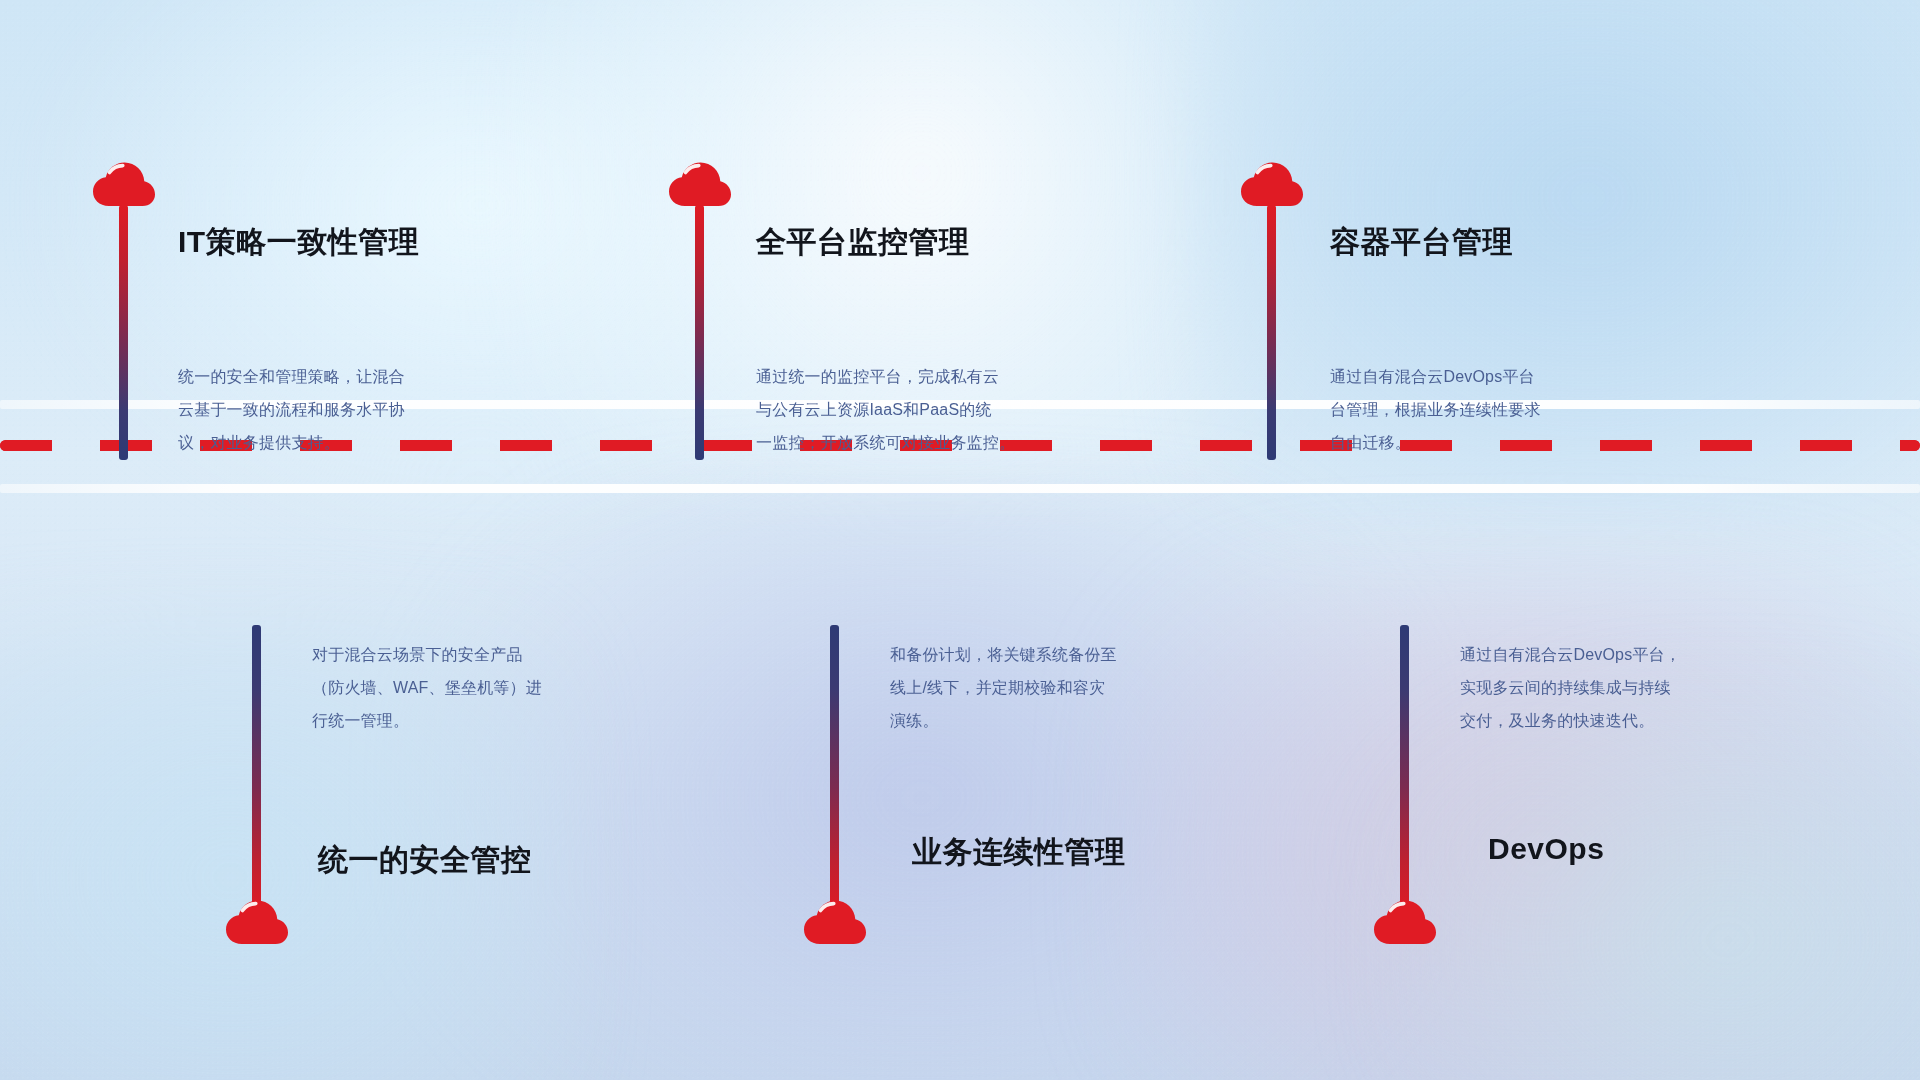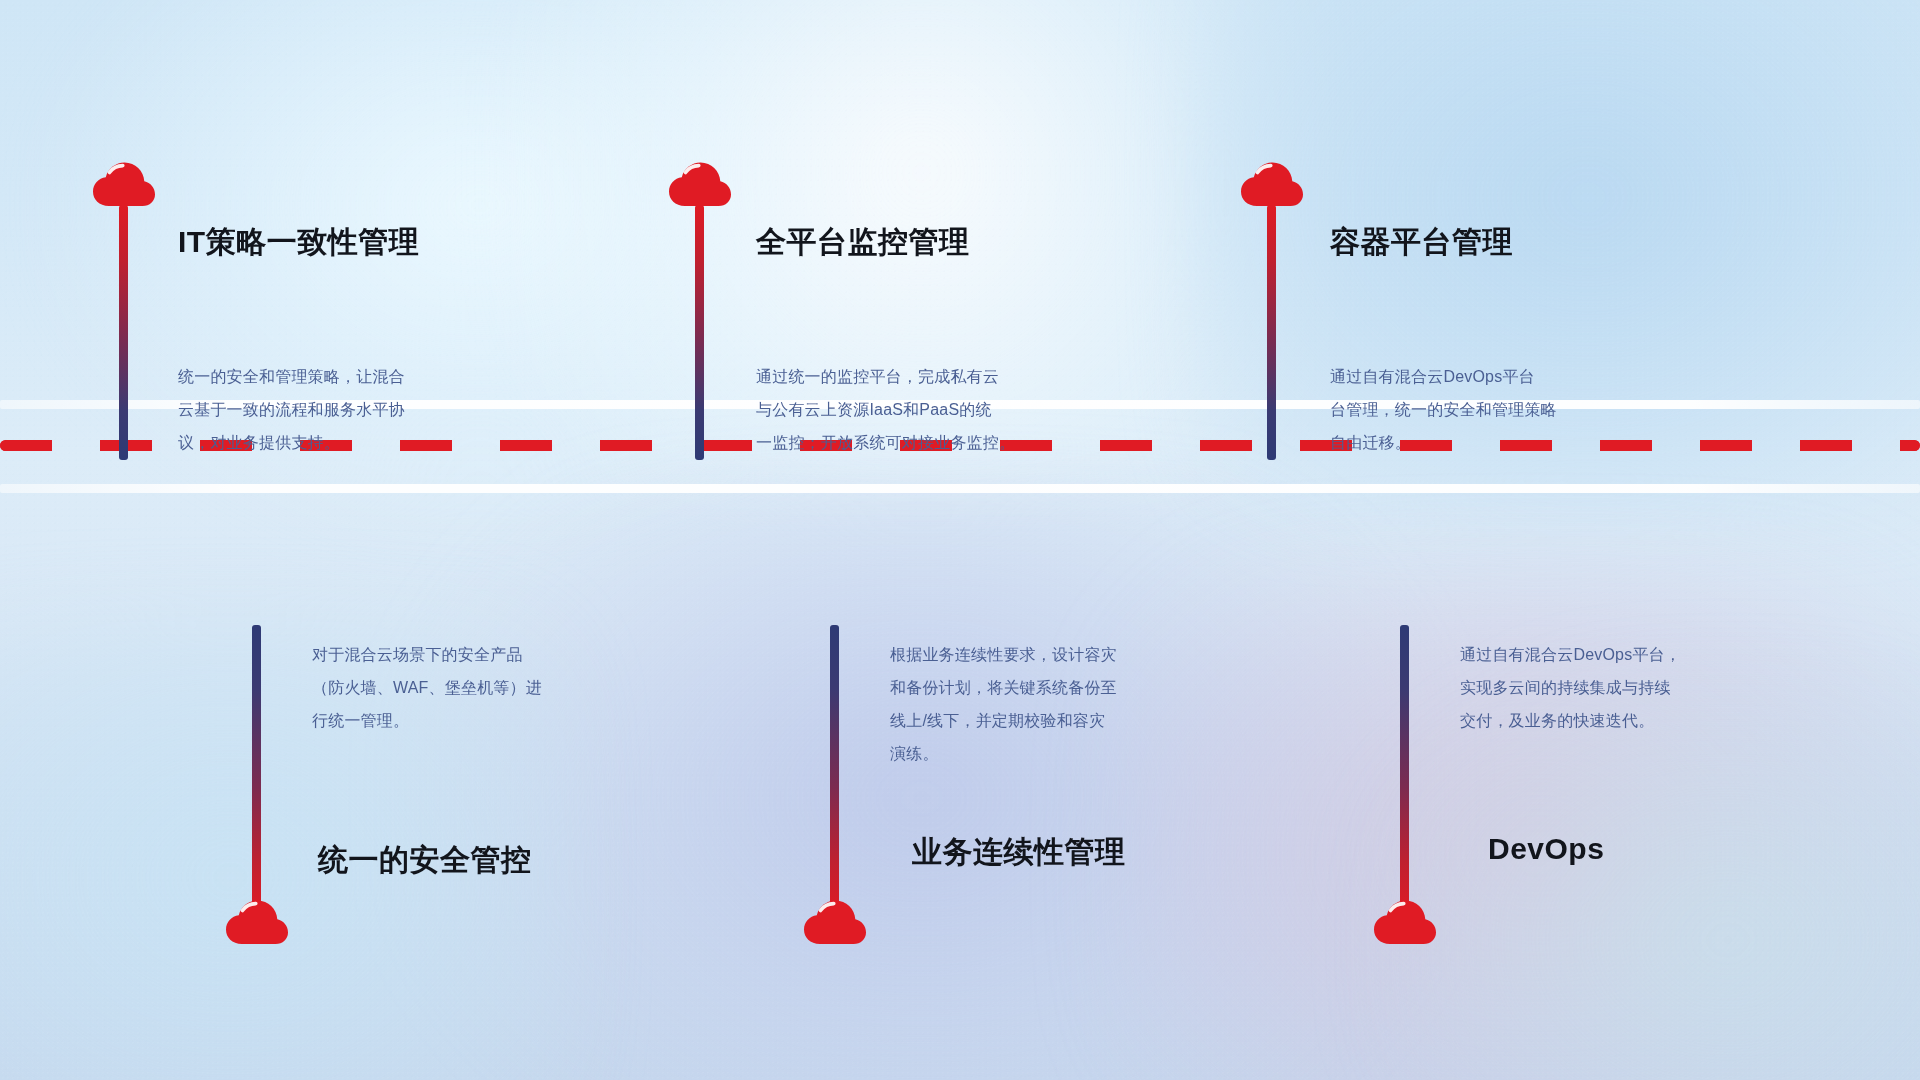--- a/index.html
+++ b/index.html
@@ -175,21 +175,21 @@
   <div class="cloud" style="left:1240px; top:160px;">
     <svg viewBox="0 0 64 50" xmlns="http://www.w3.org/2000/svg">
       <path d="M17 46 C7 46 1 39.5 1 31.5 C1 24 6.5 18 13.8 17.2 C16 8.6 23.6 2.5 32.6 2.5 C43.2 2.5 51.8 10.9 52.3 21.3 C58.6 22.6 63 28 63 34.4 C63 41 57.6 46 50.6 46 Z" fill="#e01b24"></path>
       <path d="M17.5 12.5 C20.5 8.2 25.4 5.6 30.8 5.6" fill="none" stroke="#ffffff" stroke-width="3.6" stroke-linecap="round" opacity="0.92"></path>
     </svg>
   </div>
   <div class="stem stem-down" style="left:1267px; top:205px; height:255px;"></div>
   <div class="heading" style="left:1330px; top:222px;">容器平台管理</div>
   <div class="body-text" style="left:1330px; top:360px;">
     <span class="ln">通过自有混合云DevOps平台</span>
-    <span class="ln">台管理，统一的安全和管理策略</span>
+    <span class="ln">台管理，根据业务连续性要求</span>
     <span class="ln">自由迁移。</span>
   </div>
 </div>
 
 <div class="item">
   <div class="stem stem-up" style="left:252px; top:625px; height:290px;"></div>
   <div class="body-text" style="left:312px; top:638px;">
     <span class="ln">对于混合云场景下的安全产品</span>
     <span class="ln">（防火墙、WAF、堡垒机等）进</span>
     <span class="ln">行统一管理。</span>
@@ -199,21 +199,20 @@
     <svg viewBox="0 0 64 50" xmlns="http://www.w3.org/2000/svg">
       <path d="M17 46 C7 46 1 39.5 1 31.5 C1 24 6.5 18 13.8 17.2 C16 8.6 23.6 2.5 32.6 2.5 C43.2 2.5 51.8 10.9 52.3 21.3 C58.6 22.6 63 28 63 34.4 C63 41 57.6 46 50.6 46 Z" fill="#e01b24"></path>
       <path d="M17.5 12.5 C20.5 8.2 25.4 5.6 30.8 5.6" fill="none" stroke="#ffffff" stroke-width="3.6" stroke-linecap="round" opacity="0.92"></path>
     </svg>
   </div>
 </div>
 
 <div class="item">
   <div class="stem stem-up" style="left:830px; top:625px; height:290px;"></div>
   <div class="body-text" style="left:890px; top:638px; width:390px;">
-    <span class="ln">根据业务连续性要求，设计容灾</span>
     <span class="ln">和备份计划，将关键系统备份至</span>
     <span class="ln">线上/线下，并定期校验和容灾</span>
     <span class="ln">演练。</span>
   </div>
   <div class="heading" style="left:896px; top:832px;margin-left:16px;">业务连续性管理</div>
   <div class="cloud" style="left:803px; top:898px;">
     <svg viewBox="0 0 64 50" xmlns="http://www.w3.org/2000/svg">
       <path d="M17 46 C7 46 1 39.5 1 31.5 C1 24 6.5 18 13.8 17.2 C16 8.6 23.6 2.5 32.6 2.5 C43.2 2.5 51.8 10.9 52.3 21.3 C58.6 22.6 63 28 63 34.4 C63 41 57.6 46 50.6 46 Z" fill="#e01b24"></path>
       <path d="M17.5 12.5 C20.5 8.2 25.4 5.6 30.8 5.6" fill="none" stroke="#ffffff" stroke-width="3.6" stroke-linecap="round" opacity="0.92"></path>
     </svg>

